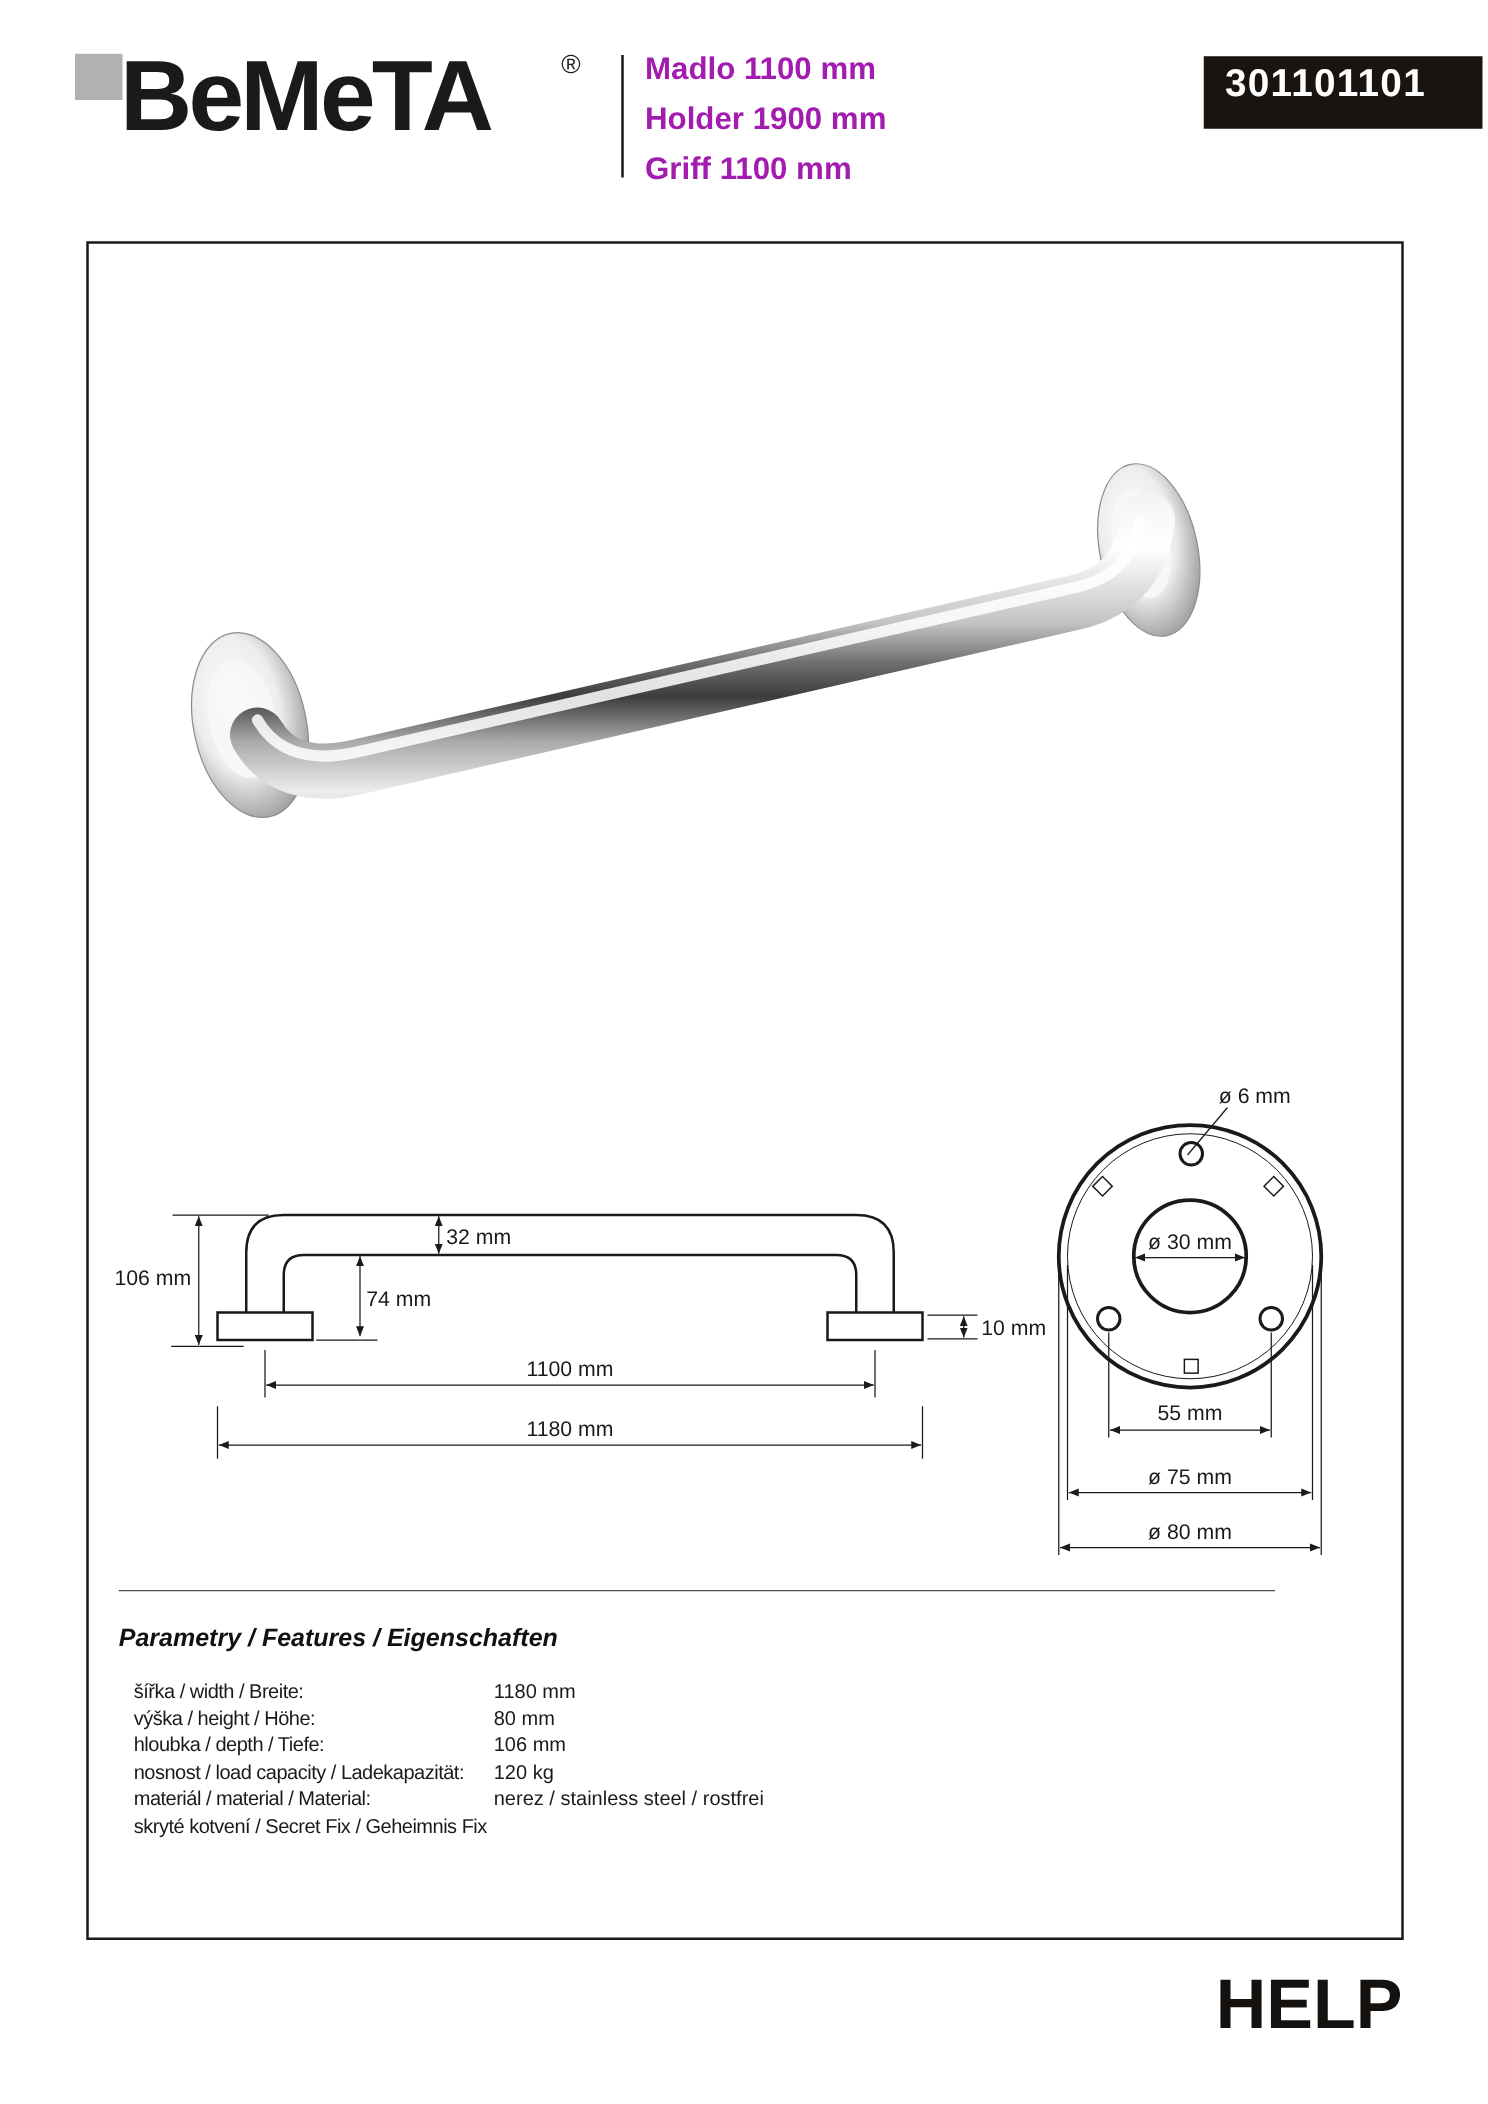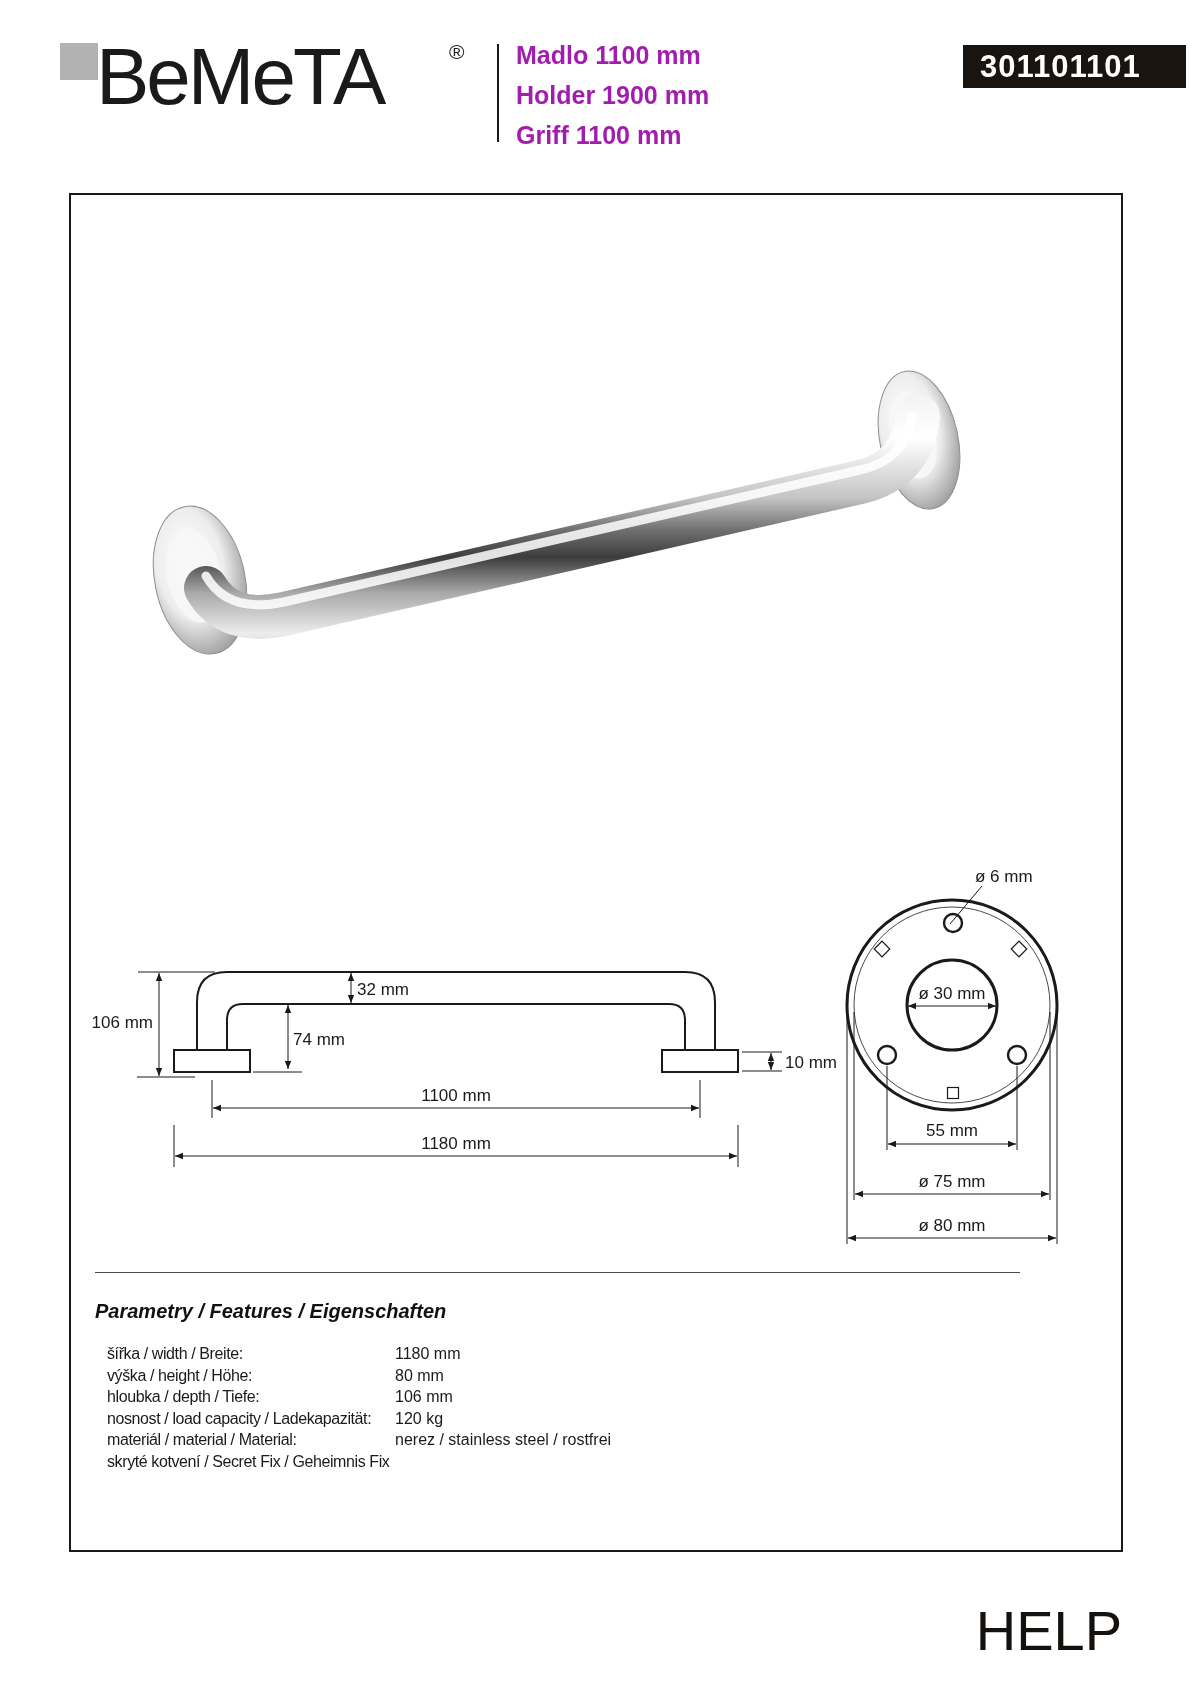--- a/index.html
+++ b/index.html
@@ -3,37 +3,37 @@
 <meta charset="utf-8">
 <style>
   html,body{margin:0;padding:0;background:#ffffff;}
   .page{
     position:relative;width:1190px;height:1683px;background:#ffffff;
     font-family:"Liberation Sans", sans-serif;color:#1a1a1a;overflow:hidden;
   }
   .abs{position:absolute;}
   
   .logo-square{left:60px;top:43px;width:38px;height:37px;background:#b2b2b2;}
-  .brand-text{left:96px;top:36px;font-size:80px;font-weight:400;letter-spacing:-3px;line-height:82px;color:#1a1a1a;}
+  .brand-text{left:96px;top:36px;font-size:80px;font-weight:700;letter-spacing:-3px;line-height:82px;color:#1a1a1a;}
   .registered{left:449px;top:40px;font-size:21px;font-weight:400;color:#1a1a1a;}
   .header-divider{left:497px;top:44px;width:2px;height:98px;background:#1a1a1a;}
   .titles{left:516px;top:35px;font-size:25px;font-weight:700;line-height:40px;color:#a21caf;}
-  .code-badge{left:963px;top:45px;width:223px;height:43px;background:#1a1410;color:#ffffff;
+  .code-badge{left:963px;top:45px;width:223px;height:58px;background:#1a1410;color:#ffffff;
     font-size:31px;font-weight:700;line-height:43px;padding-left:17px;box-sizing:border-box;letter-spacing:1px;}
   
   .main-box{left:69px;top:193px;width:1054px;height:1359px;border:2px solid #1a1a1a;box-sizing:border-box;}
   .sep-line{left:95px;top:1272px;width:925px;height:1px;background:#4a4a4a;}
   
   .params-heading{left:95px;top:1300px;font-size:20px;font-weight:700;color:#111;font-style:italic;}
   .params{left:95px;top:1343px;font-size:16px;line-height:21.6px;color:#1a1a1a;}
   .param-row{display:flex;}
   .param-label{width:288px;flex:0 0 288px;white-space:nowrap;letter-spacing:-0.4px;margin-left:12px;}
   .param-value{white-space:nowrap;}
   
-  .help-mark{right:68px;top:1570px;font-size:56px;font-weight:400;letter-spacing:0px;color:#14110e;margin-top:28px;}
+  .help-mark{right:68px;top:1570px;font-size:56px;font-weight:700;letter-spacing:0px;color:#14110e;}
   
   svg text{font-family:"Liberation Sans", sans-serif;font-size:17px;fill:#1a1a1a;}
 </style>
 </head>
 <body>
 
 <div class="page">
 
   <div class="abs logo-square"></div>
   <div class="abs brand-text">BeMeTA</div>

